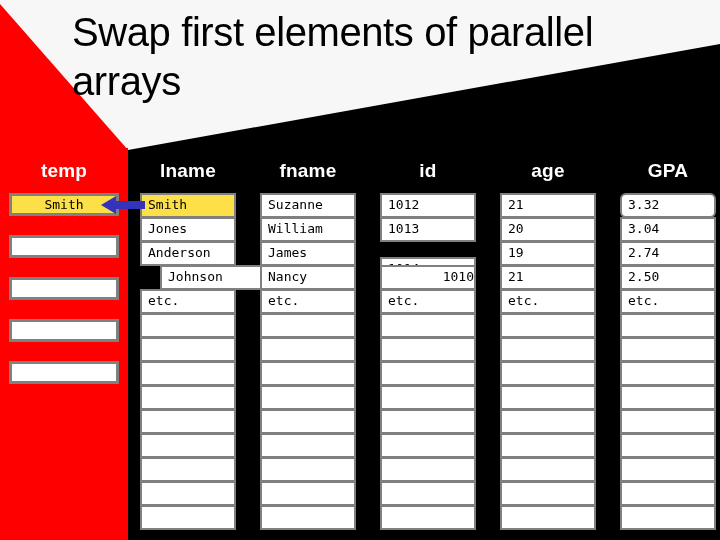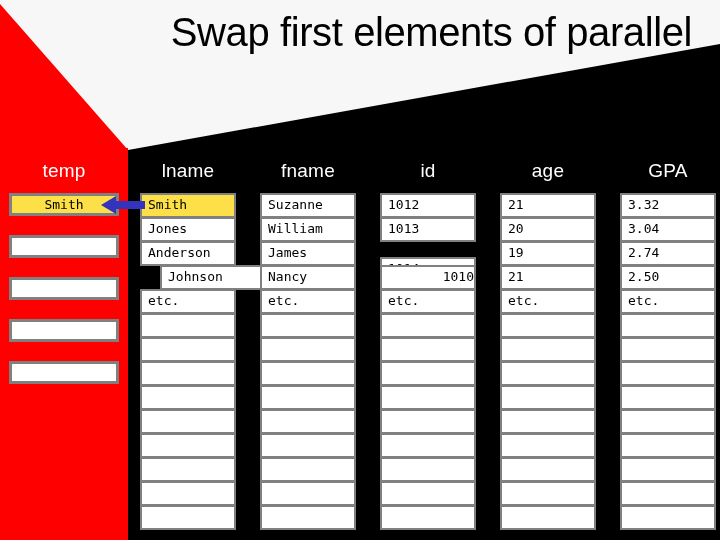--- a/index.html
+++ b/index.html
@@ -25,30 +25,29 @@
     position: absolute;
     left: 72px;
     top: 8px;
     width: 620px;
     color: #000000;
     font-size: 40px;
     font-weight: normal;
     line-height: 1.22;
     letter-spacing: -0.4px;
     white-space: pre-wrap;
-    text-align: right;
   }
 
   
   .col-header {
     position: absolute;
     top: 160px;
     color: #FFFFFF;
     font-size: 19px;
-    font-weight: normal;
+    font-weight: bold;
     text-align: center;
     letter-spacing: 0.2px;
   }
 
   
   .cell {
     position: absolute;
     box-sizing: border-box;
     background: #FFFFFF;
     border: 2px solid #808080;
@@ -157,21 +156,21 @@
       <div class="cell" style="left: 500px; top: 289px; width: 96px; height: 25px;">etc.</div>
       <div class="cell" style="left: 500px; top: 313px; width: 96px; height: 25px;"></div>
       <div class="cell" style="left: 500px; top: 337px; width: 96px; height: 25px;"></div>
       <div class="cell" style="left: 500px; top: 361px; width: 96px; height: 25px;"></div>
       <div class="cell" style="left: 500px; top: 385px; width: 96px; height: 25px;"></div>
       <div class="cell" style="left: 500px; top: 409px; width: 96px; height: 25px;"></div>
       <div class="cell" style="left: 500px; top: 433px; width: 96px; height: 25px;"></div>
       <div class="cell" style="left: 500px; top: 457px; width: 96px; height: 25px;"></div>
       <div class="cell" style="left: 500px; top: 481px; width: 96px; height: 25px;"></div>
       <div class="cell" style="left: 500px; top: 505px; width: 96px; height: 25px;"></div>
-      <div class="cell" style="left: 620px; top: 193px; width: 96px; height: 25px;">3.32</div>
+      <div class="cell" style="left: 620px; top: 193px; width: 96px; height: 25px; border-radius: 6px;">3.32</div>
       <div class="cell" style="left: 620px; top: 217px; width: 96px; height: 25px;">3.04</div>
       <div class="cell" style="left: 620px; top: 241px; width: 96px; height: 25px;">2.74</div>
       <div class="cell" style="left: 620px; top: 265px; width: 96px; height: 25px;">2.50</div>
       <div class="cell" style="left: 620px; top: 289px; width: 96px; height: 25px;">etc.</div>
       <div class="cell" style="left: 620px; top: 313px; width: 96px; height: 25px;"></div>
       <div class="cell" style="left: 620px; top: 337px; width: 96px; height: 25px;"></div>
       <div class="cell" style="left: 620px; top: 361px; width: 96px; height: 25px;"></div>
       <div class="cell" style="left: 620px; top: 385px; width: 96px; height: 25px;"></div>
       <div class="cell" style="left: 620px; top: 409px; width: 96px; height: 25px;"></div>
       <div class="cell" style="left: 620px; top: 433px; width: 96px; height: 25px;"></div>

